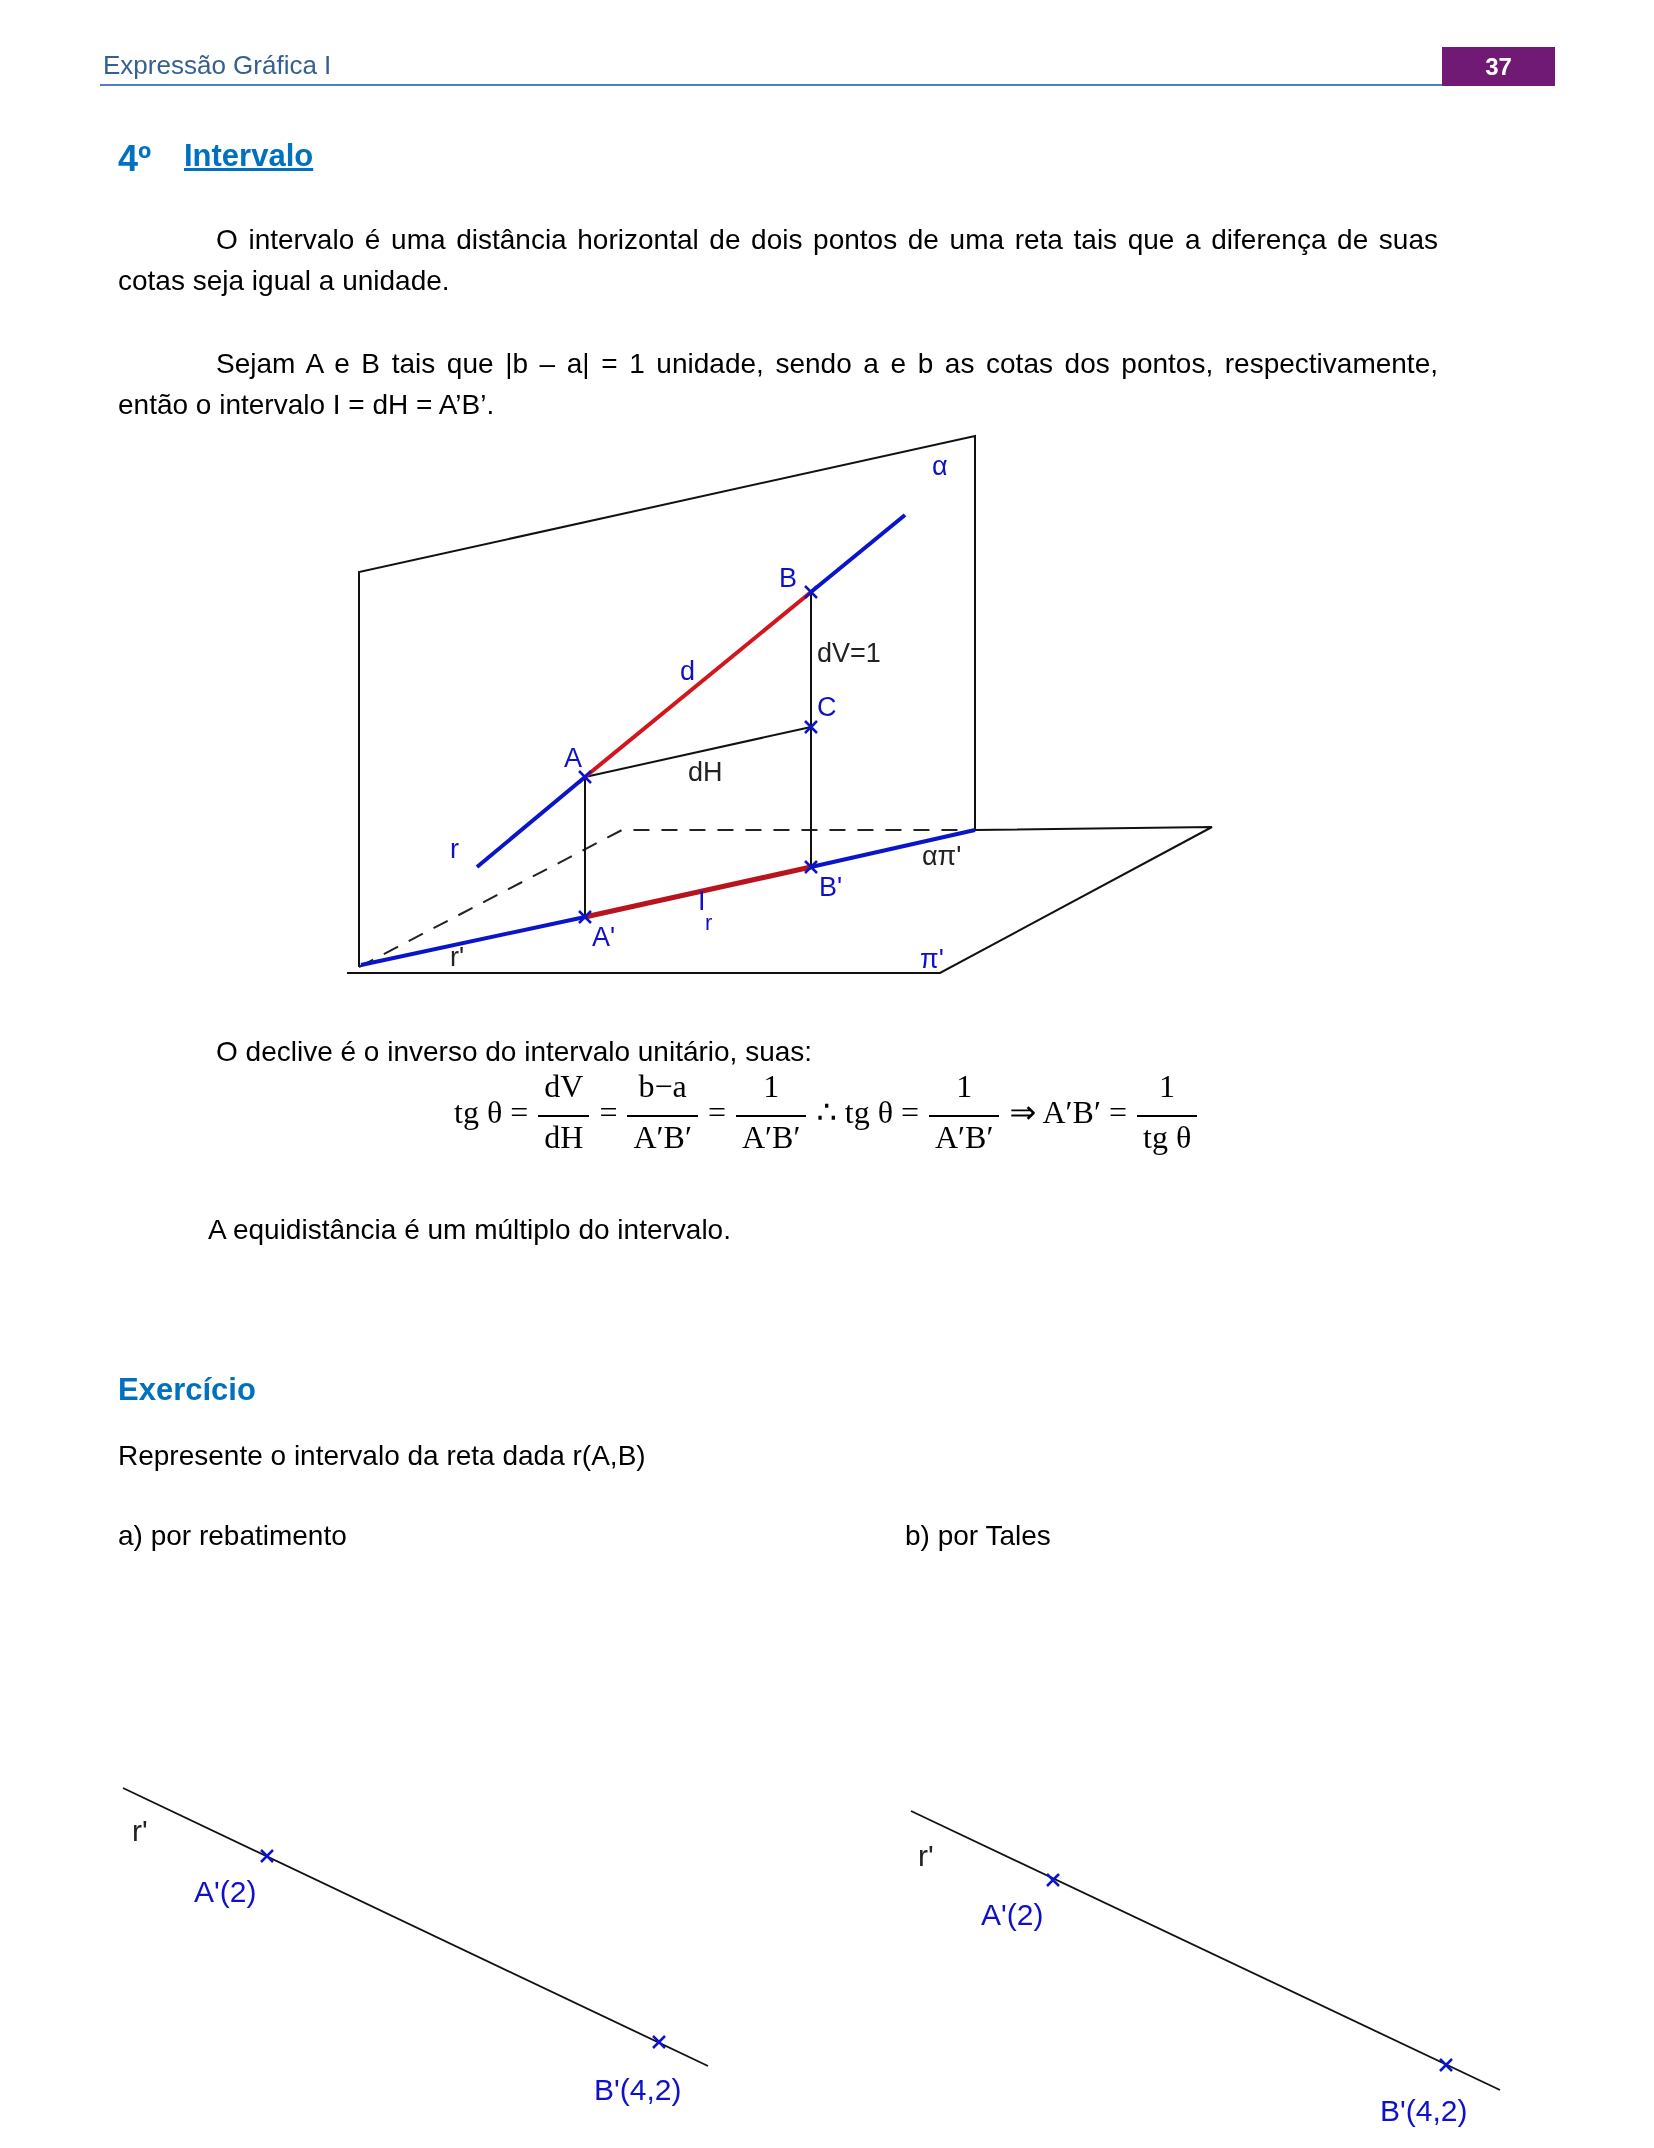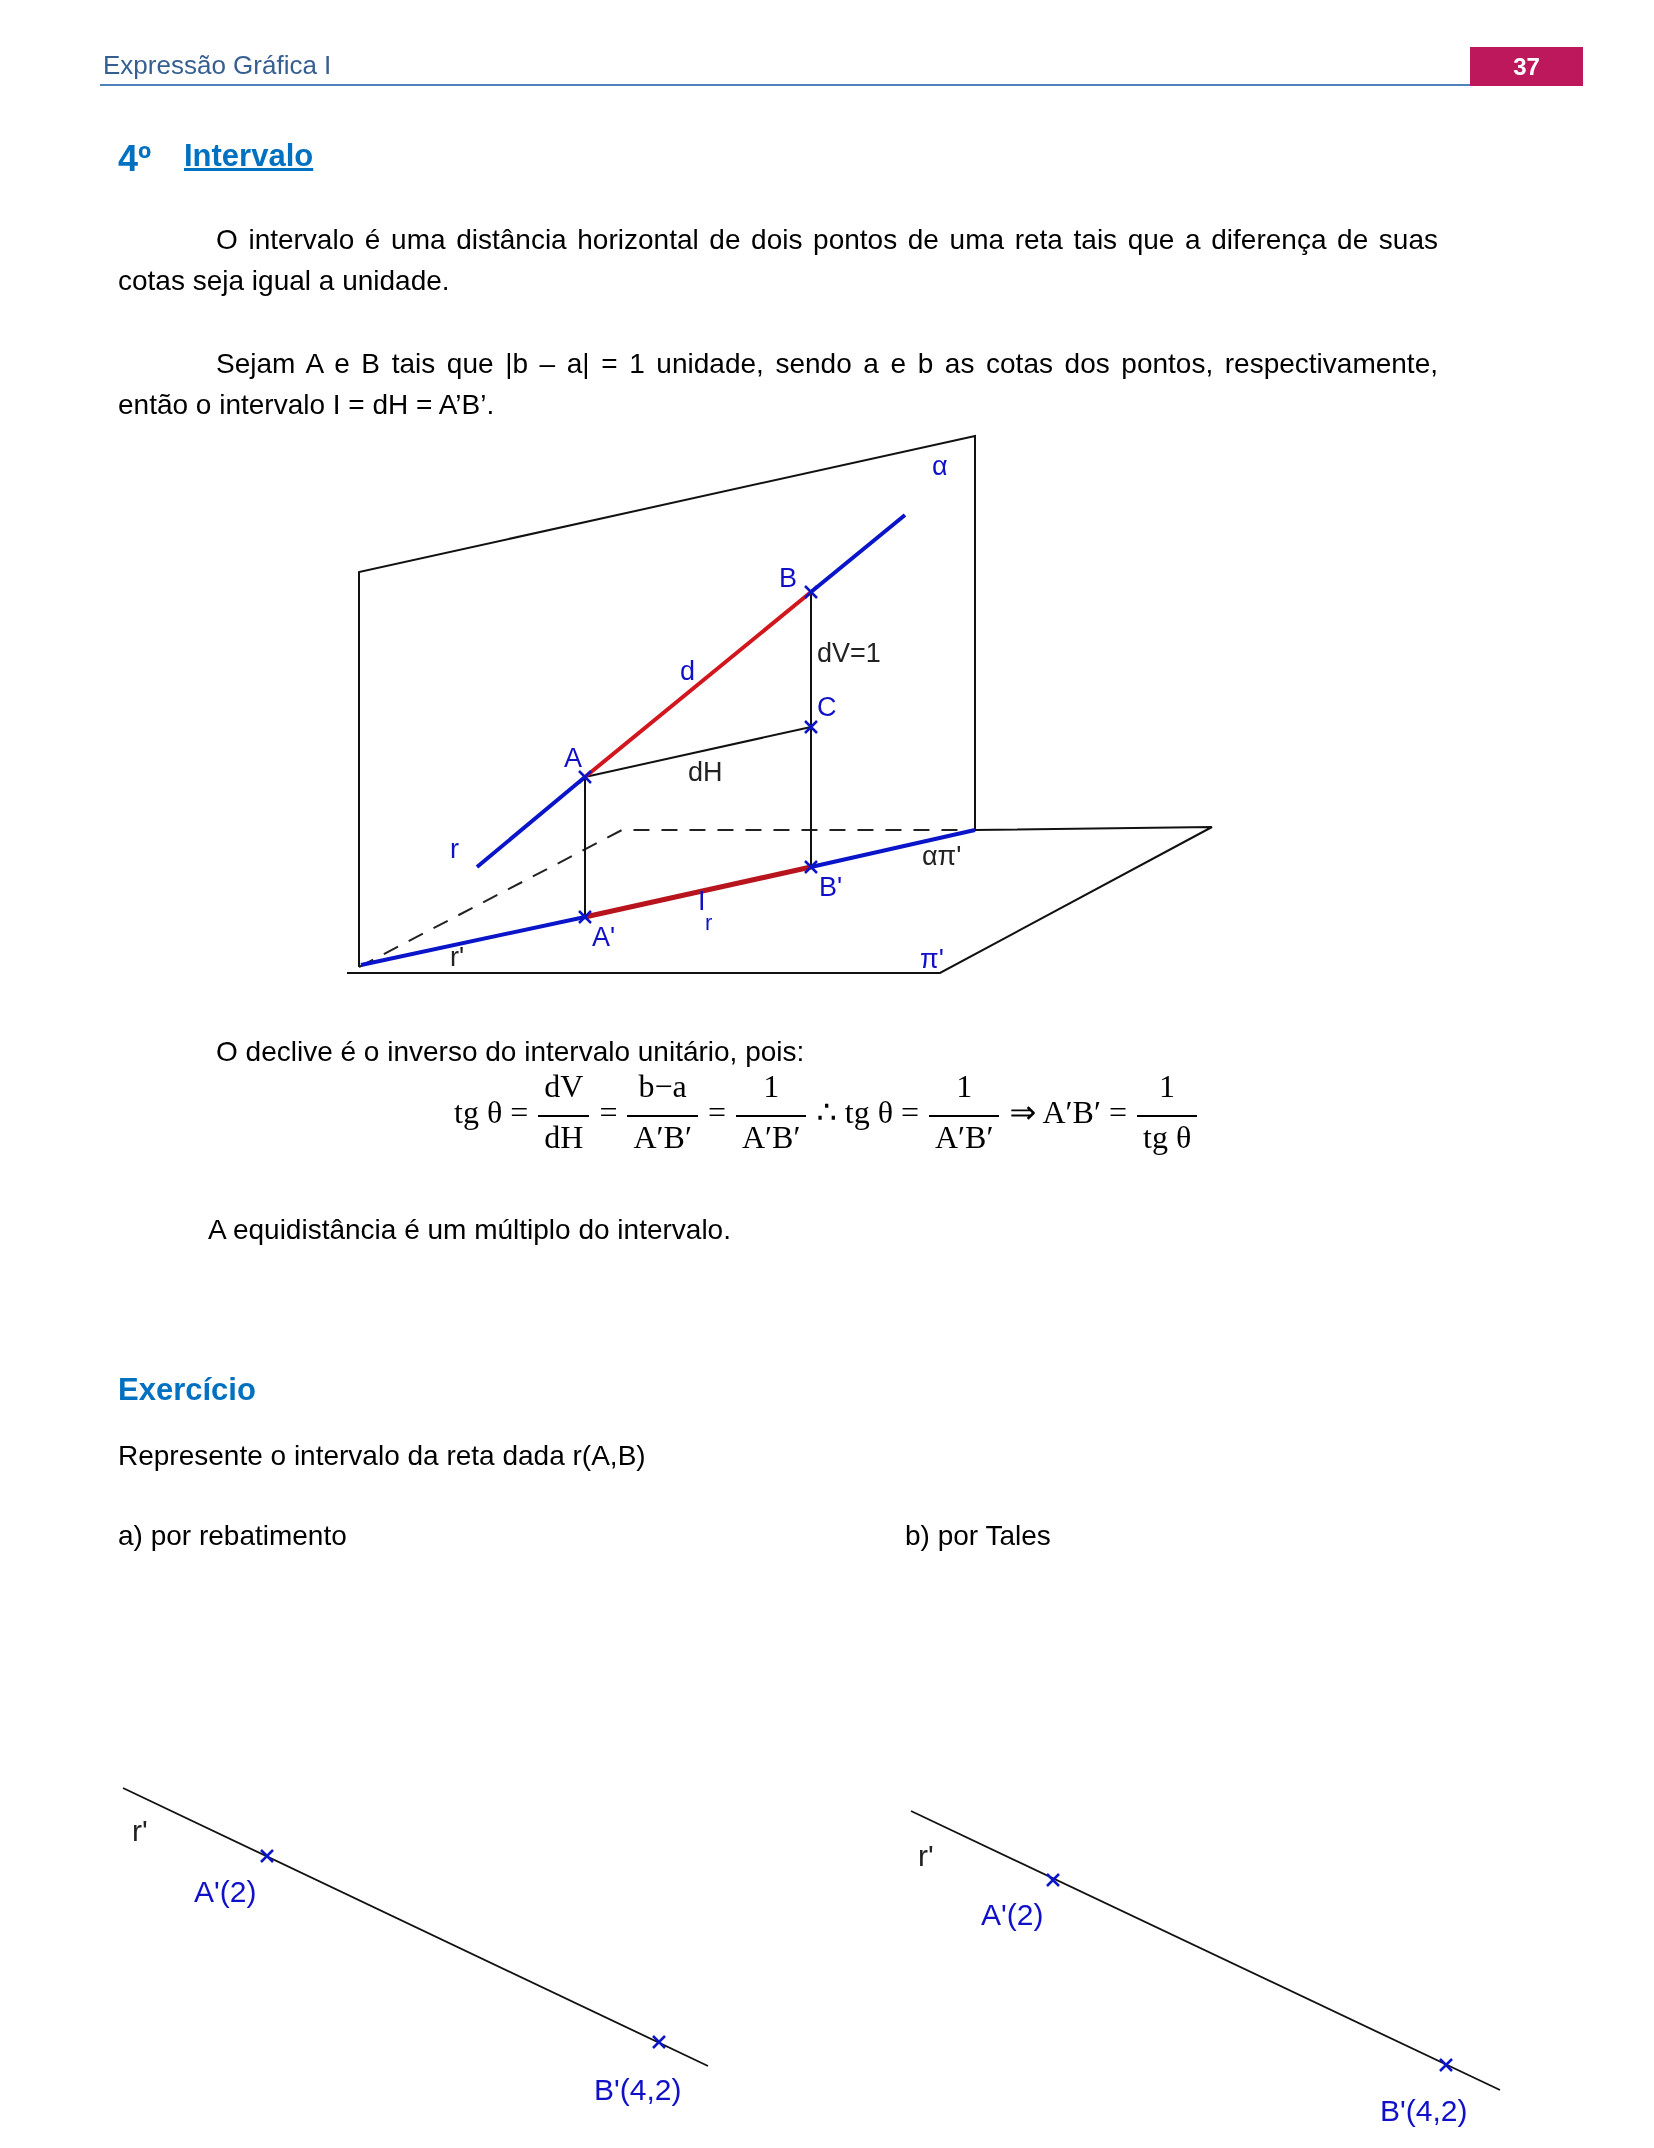--- a/index.html
+++ b/index.html
@@ -1,22 +1,22 @@
 <!DOCTYPE html>
 <html><head>
 <meta charset="utf-8">
 <style>
   html, body { margin: 0; padding: 0; background: #ffffff; }
   body { width: 1654px; height: 2148px; position: relative; overflow: hidden;
          font-family: "Liberation Sans", sans-serif; color: #000; }
   .abs { position: absolute; white-space: nowrap; }
   .hdr-title { left: 103px; top: 50px; font-size: 26px; color: #365F91; }
   .hdr-line { left: 100px; top: 84px; width: 1455px; height: 2px; background: #4F81BD; }
-  .page-box { left: 1442px; top: 47px; width: 113px; height: 39px; background: #be185d;
-              color: #fff; font-weight: bold; font-size: 24px; text-align: center; line-height: 39px; margin-left: 28px; }
+  .page-box { left: 1442px; top: 47px; width: 113px; height: 39px; background: #701a75;
+              color: #fff; font-weight: bold; font-size: 24px; text-align: center; line-height: 39px; }
   .sec-num { left: 118px; top: 138px; font-size: 36px; font-weight: bold; color: #0070C0; text-align: center; }
   .sec-title { left: 184px; top: 138px; font-size: 31px; font-weight: bold; color: #0070C0; text-decoration: underline; }
   .para { font-size: 28px; line-height: 41px; }
   .p1 { left: 118px; top: 219px; width: 1320px; white-space: normal; text-indent: 98px; text-align: justify; }
   .p2 { left: 118px; top: 343px; width: 1320px; white-space: normal; text-indent: 98px; text-align: justify; }
   .p3 { left: 216px; top: 1031px; }
   .p4 { left: 208px; top: 1209px; }
   .ex-title { left: 118px; top: 1372px; font-size: 31px; font-weight: bold; color: #0070C0; }
   .ex-text { left: 118px; top: 1435px; text-align: center; }
   .ex-a { left: 118px; top: 1515px; }
@@ -96,21 +96,21 @@
   <text class="lbl-blue" x="594" y="2100" style="font-size:30px">B'(4,2)</text>
 
   <line x1="911" y1="1811" x2="1500" y2="2090" stroke="#111" stroke-width="1.8"></line>
   <path d="M1047,1874 L1059,1886 M1059,1874 L1047,1886" stroke="#0A14C8" stroke-width="2.5"></path>
   <path d="M1440,2059 L1452,2071 M1452,2059 L1440,2071" stroke="#0A14C8" stroke-width="2.5"></path>
   <text class="lbl-black" x="918" y="1866" style="font-size:30px">r'</text>
   <text class="lbl-blue" x="981" y="1925" style="font-size:30px">A'(2)</text>
   <text class="lbl-blue" x="1380" y="2121" style="font-size:30px">B'(4,2)</text>
 </svg>
 
-<div class="abs para p3">O declive é o inverso do intervalo unitário, pois:</div>
+<div class="abs para p3">O declive é o inverso do intervalo unitário, suas:</div>
 
 <div class="abs formula">
   <span class="op">tg θ =</span>
   <span class="frac">
     <span class="num">dV</span>
     <span class="den">dH</span>
   </span>
   <span class="op">=</span>
   <span class="frac">
     <span class="num">b−a</span>

